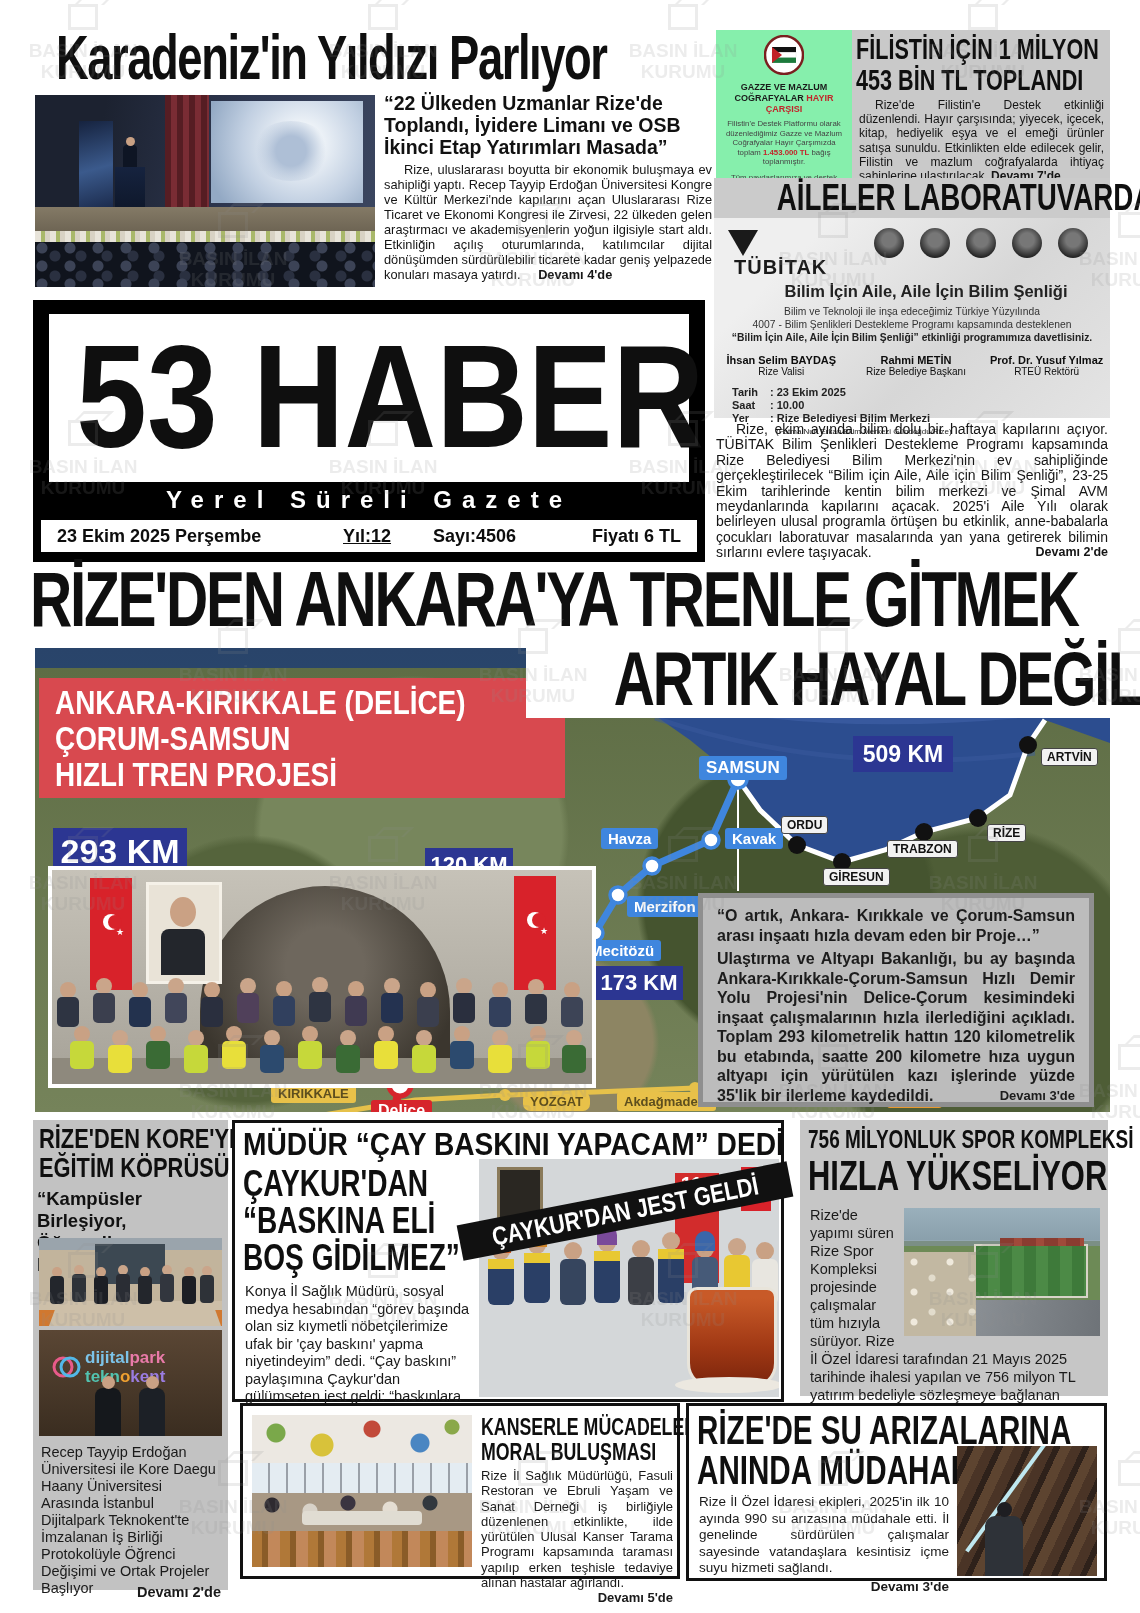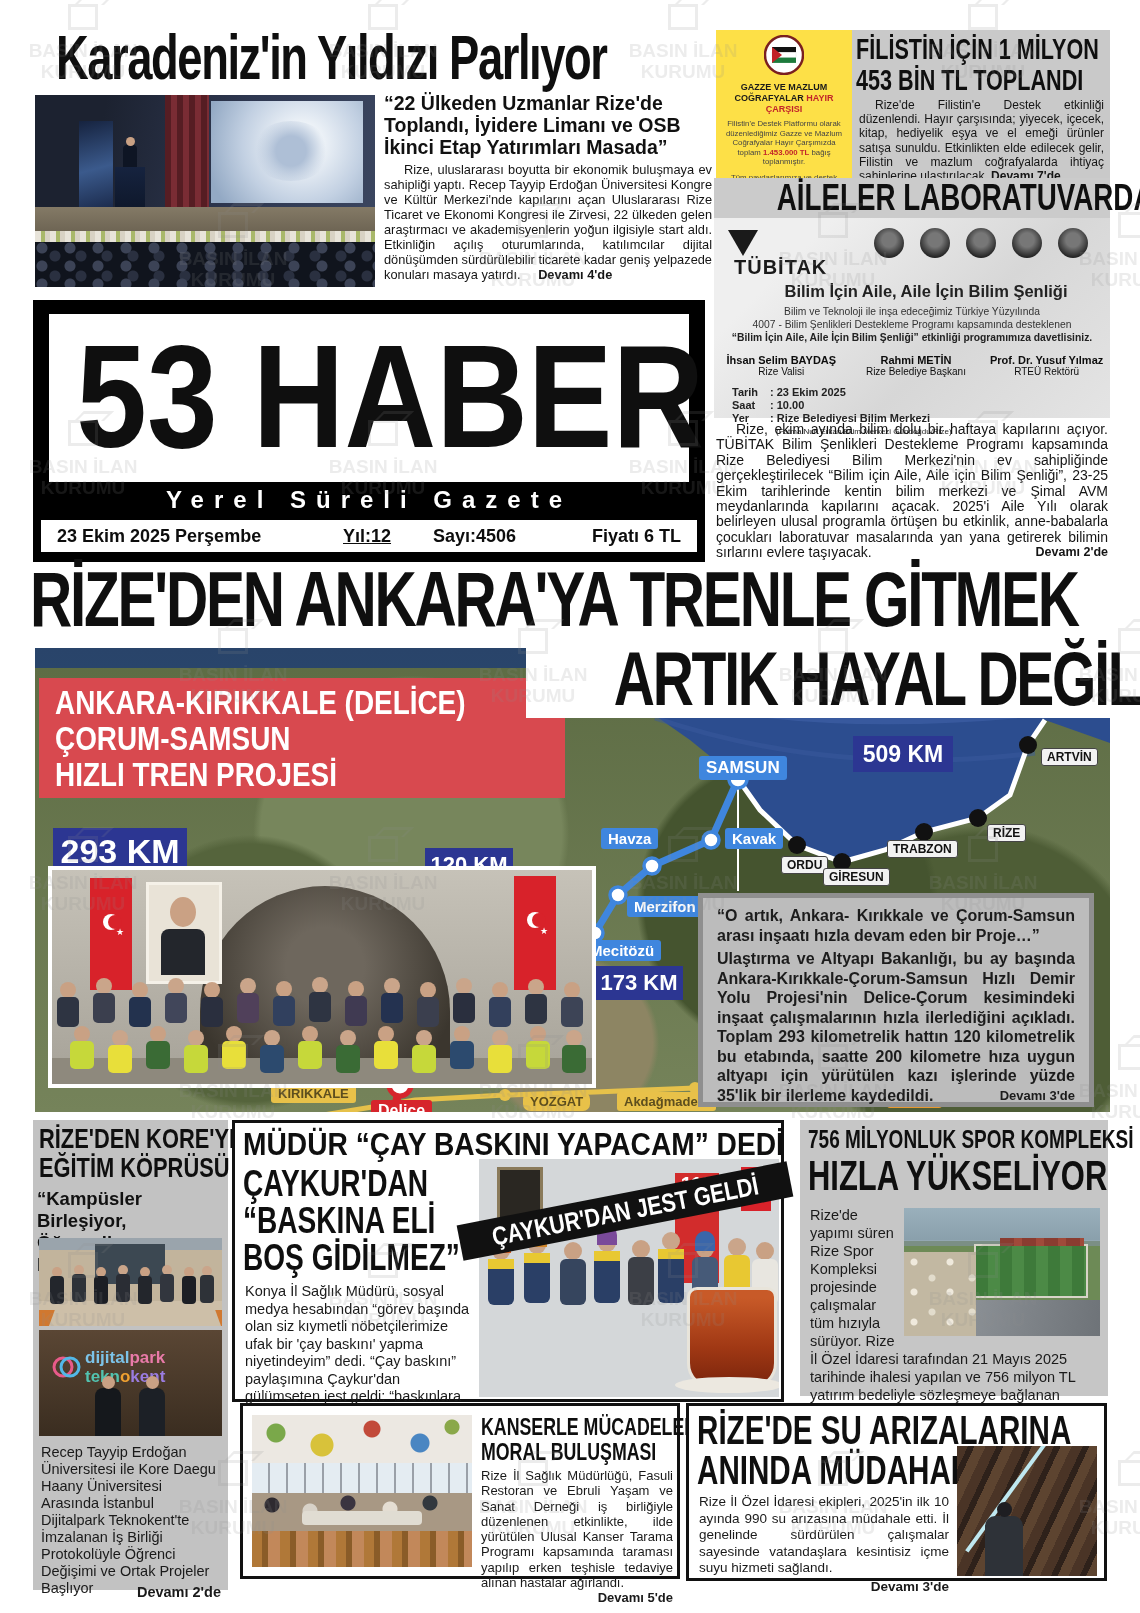--- a/index.html
+++ b/index.html
@@ -90,21 +90,21 @@
          background-image:radial-gradient(circle at 7px 6px,#3c4356 5px,transparent 6px),radial-gradient(circle at 20px 14px,#2a3040 5px,transparent 6px);
          background-size:28px 18px,26px 20px;"></div>
   </div>
 
   <div class="abs" style="left:384px;top:92px;width:330px;font-size:19.5px;line-height:22px;font-weight:bold;color:#111;">“22 Ülkeden Uzmanlar Rize'de Toplandı, İyidere Limanı ve OSB İkinci Etap Yatırımları Masada”</div>
   <div class="abs body-txt" style="left:384px;top:162px;width:328px;font-size:12.8px;line-height:15px;">
     <span class="ind"></span><span>Rize, uluslararası boyutta bir ekonomik buluşmaya ev sahipliği yaptı. Recep Tayyip Erdoğan Üniversitesi Kongre ve Kültür Merkezi'nde kapılarını açan Uluslararası Rize Ticaret ve Ekonomi Kongresi ile Zirvesi, 22 ülkeden gelen araştırmacı ve akademisyenlerin yoğun ilgisiyle start aldı. Etkinliğin açılış oturumlarında, katılımcılar dijital dönüşümden sürdürülebilir ticarete kadar geniş yelpazede konuları masaya yatırdı.</span>
     <span class="more" style="margin-left:14px;">Devamı 4'de</span>
   </div>
 
-  <div class="abs" style="left:716px;top:30px;width:136px;height:150px;background:#fde047;text-align:center;">
+  <div class="abs" style="left:716px;top:30px;width:136px;height:150px;background:#86efac;text-align:center;">
     <svg width="40" height="40" viewBox="0 0 40 40" style="margin-top:5px;">
       <circle cx="20" cy="20" r="19" fill="#fff" stroke="#7a1f1f" stroke-width="2.5"></circle>
       <g>
         <rect x="8" y="12" width="24" height="5.3" fill="#111"></rect>
         <rect x="8" y="17.3" width="24" height="5.3" fill="#fff" stroke="#ccc" stroke-width=".3"></rect>
         <rect x="8" y="22.6" width="24" height="5.3" fill="#1d7a3c"></rect>
         <path d="M8,12 L18,20 L8,28 Z" fill="#c22026"></path>
       </g>
     </svg>
     <div style="font-size:9px;line-height:11px;font-weight:bold;color:#1a1a1a;margin-top:3px;">
@@ -255,21 +255,21 @@
     <div class="lbl lbl-blue" style="left:566px;top:180px;">Havza</div>
     <div class="lbl lbl-blue" style="left:592px;top:248px;">Merzifon</div>
     <div class="lbl lbl-blue" style="left:548px;top:292px;">Mecitözü</div>
 
     <div class="lbl lbl-red" style="left:458px;top:238px;font-size:18px;">ÇORUM</div>
     <div class="lbl lbl-red" style="left:366px;top:272px;">Çorum OSB</div>
     <div class="lbl lbl-red" style="left:344px;top:338px;">OSB</div>
     <div class="lbl lbl-red" style="left:432px;top:362px;">Sungurlu</div>
     <div class="lbl lbl-red" style="left:336px;top:452px;">Delice</div>
 
-    <div class="lbl lbl-wht" style="left:746px;top:168px;margin-top:40px;">ORDU</div>
+    <div class="lbl lbl-wht" style="left:746px;top:168px;">ORDU</div>
     <div class="lbl lbl-wht" style="left:788px;top:220px;">GİRESUN</div>
     <div class="lbl lbl-wht" style="left:852px;top:192px;">TRABZON</div>
     <div class="lbl lbl-wht" style="left:952px;top:176px;">RİZE</div>
     <div class="lbl lbl-wht" style="left:1006px;top:100px;">ARTVİN</div>
 
     <div class="lbl lbl-yel" style="left:236px;top:436px;font-size:13px;">KIRIKKALE</div>
     <div class="lbl lbl-yel" style="left:488px;top:444px;font-size:13px;border-radius:7px;">YOZGAT</div>
     <div class="lbl lbl-yel" style="left:582px;top:444px;font-size:13px;">Akdağmadeni</div>
     <div class="lbl" style="left:852px;top:442px;background:#e8992f;font-size:12px;">Mevcut</div>
 

